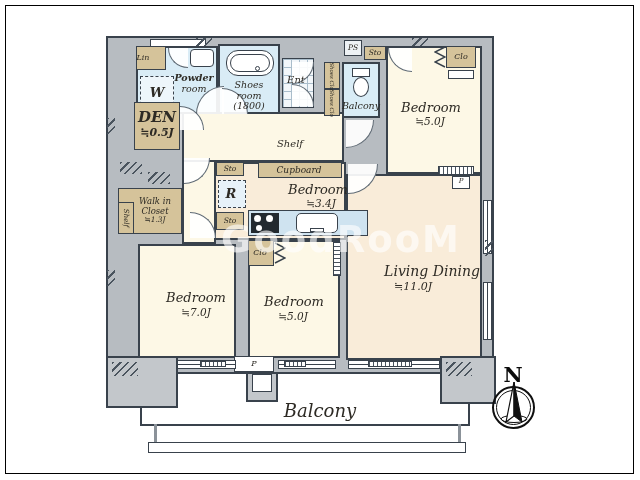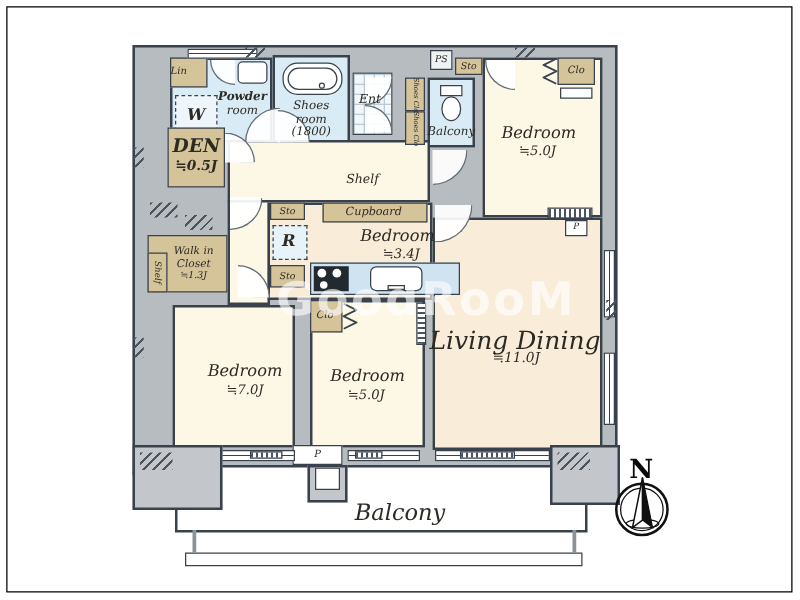--- a/index.html
+++ b/index.html
@@ -191,21 +191,21 @@
 <div class="lbl" style="left:155px;top:211px;font-size:8.5px;">
   <span style="display:block;">Walk in</span>
   <span style="display:block;">Closet</span>
   <span style="display:block;font-size:7.5px;">≒1.3J</span>
 </div>
 <div class="lbl" style="left:260px;top:253px;font-size:8px;">Clo</div>
 <div class="lbl" style="left:196px;top:298px;font-size:13px;">Bedroom</div>
 <div class="lbl" style="left:196px;top:313px;font-size:10.5px;">≒7.0J</div>
 <div class="lbl" style="left:294px;top:302px;font-size:13px;">Bedroom</div>
 <div class="lbl" style="left:293px;top:317px;font-size:10.5px;">≒5.0J</div>
-<div class="lbl" style="left:412px;top:272px;font-size:20px;">Living Dining</div>
+<div class="lbl" style="left:432px;top:272px;font-size:14px;">Living Dining</div>
 <div class="lbl" style="left:413px;top:287px;font-size:11px;">≒11.0J</div>
 <div class="lbl" style="left:254px;top:364px;font-size:8px;">P</div>
 <div class="lbl" style="left:461px;top:182px;font-size:7px;">P</div>
 <div class="lbl" style="left:320px;top:411px;font-size:18px;">Balcony</div>
 
 <div class="lbl wm" style="left:301px;top:240px;font-size:37px;z-index:50;margin-left:40px;">GoodRooM</div>
 
 <div class="lbl compass-n" style="left:513px;top:375px;font-size:21px;z-index:60;">N</div>
 <div class="abs circ" style="left:492px;top:386px;width:43px;height:43px;z-index:55;"></div>
 <div class="abs circ2" style="left:496px;top:390px;width:35px;height:35px;z-index:55;"></div>

